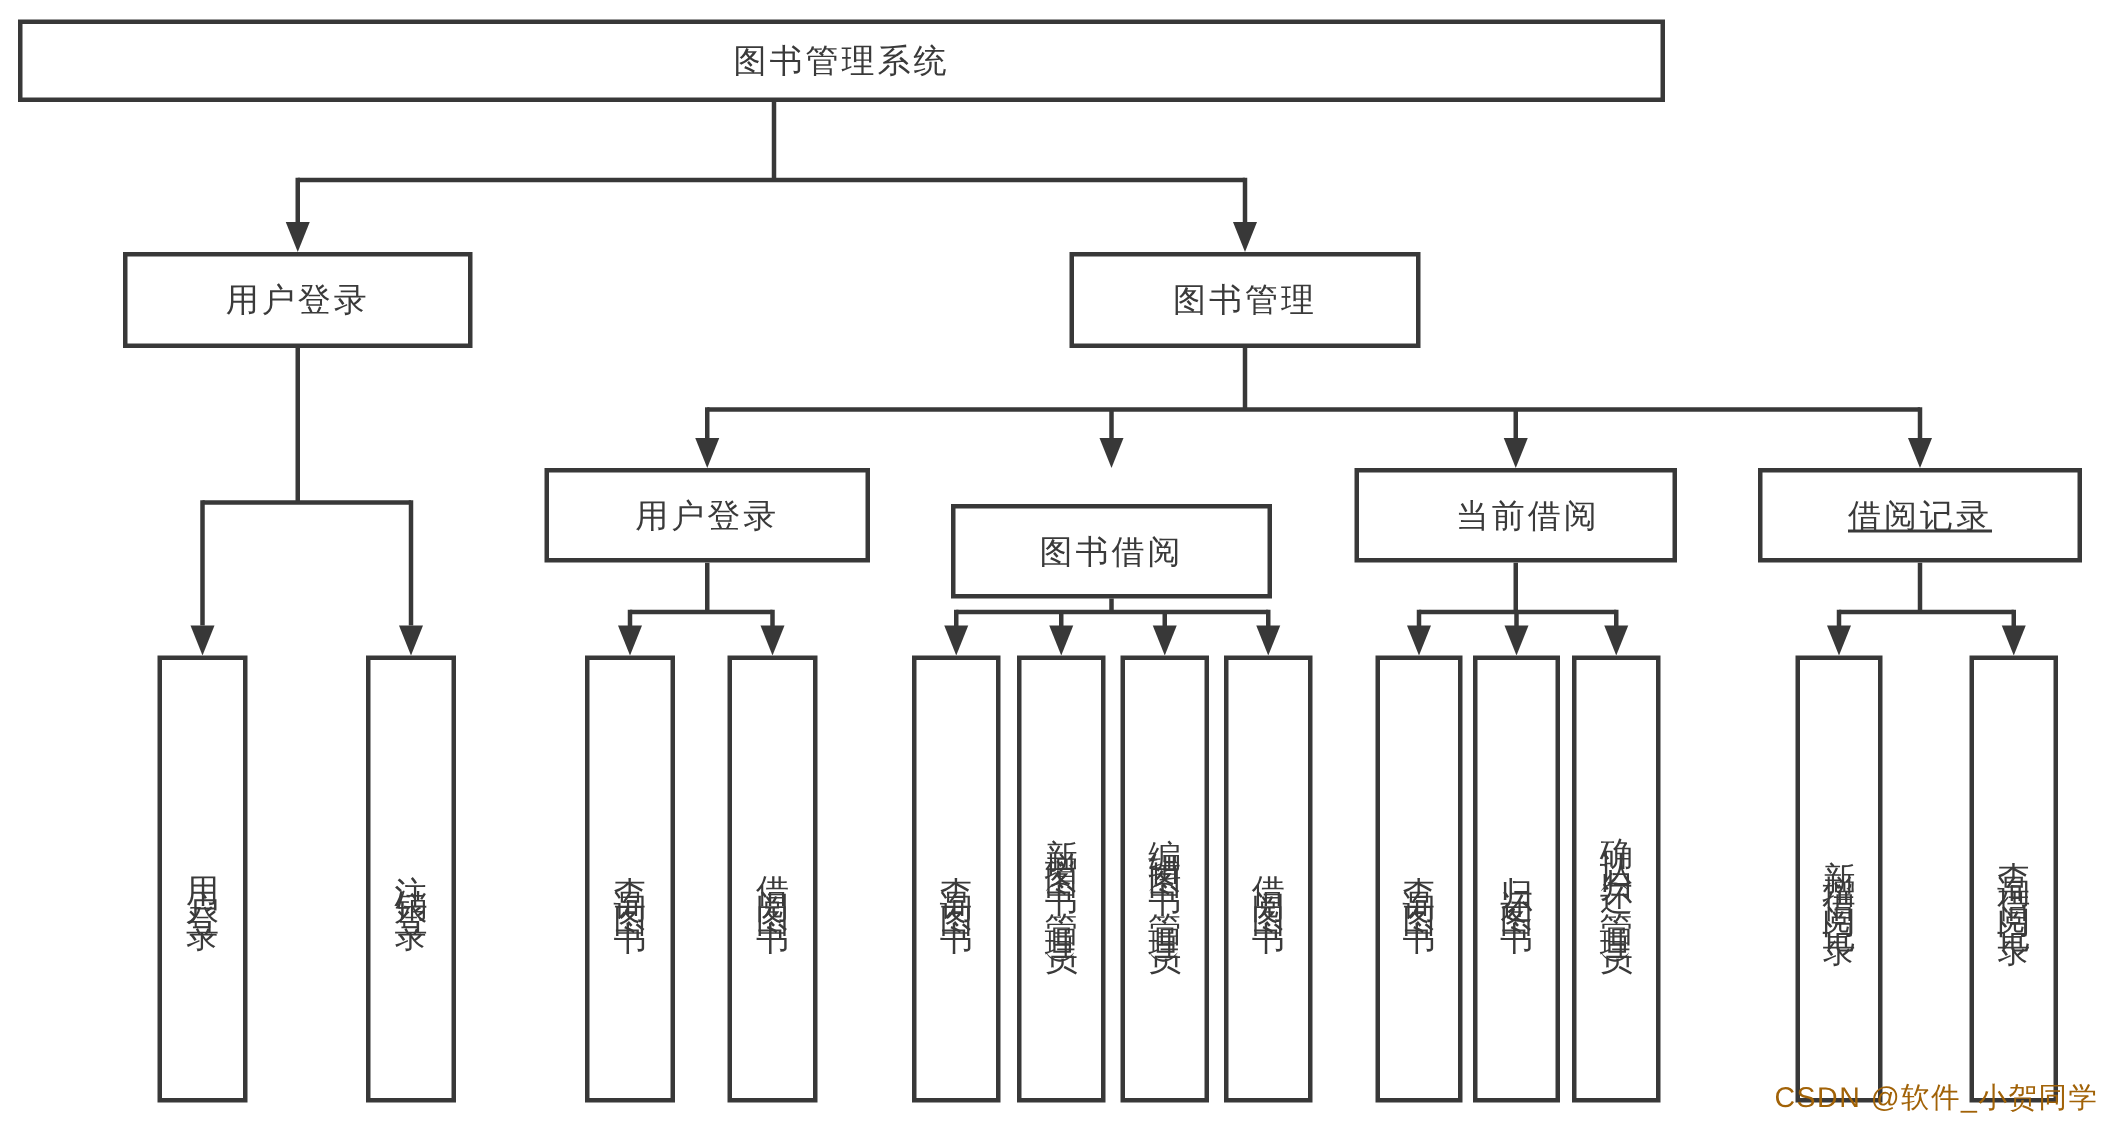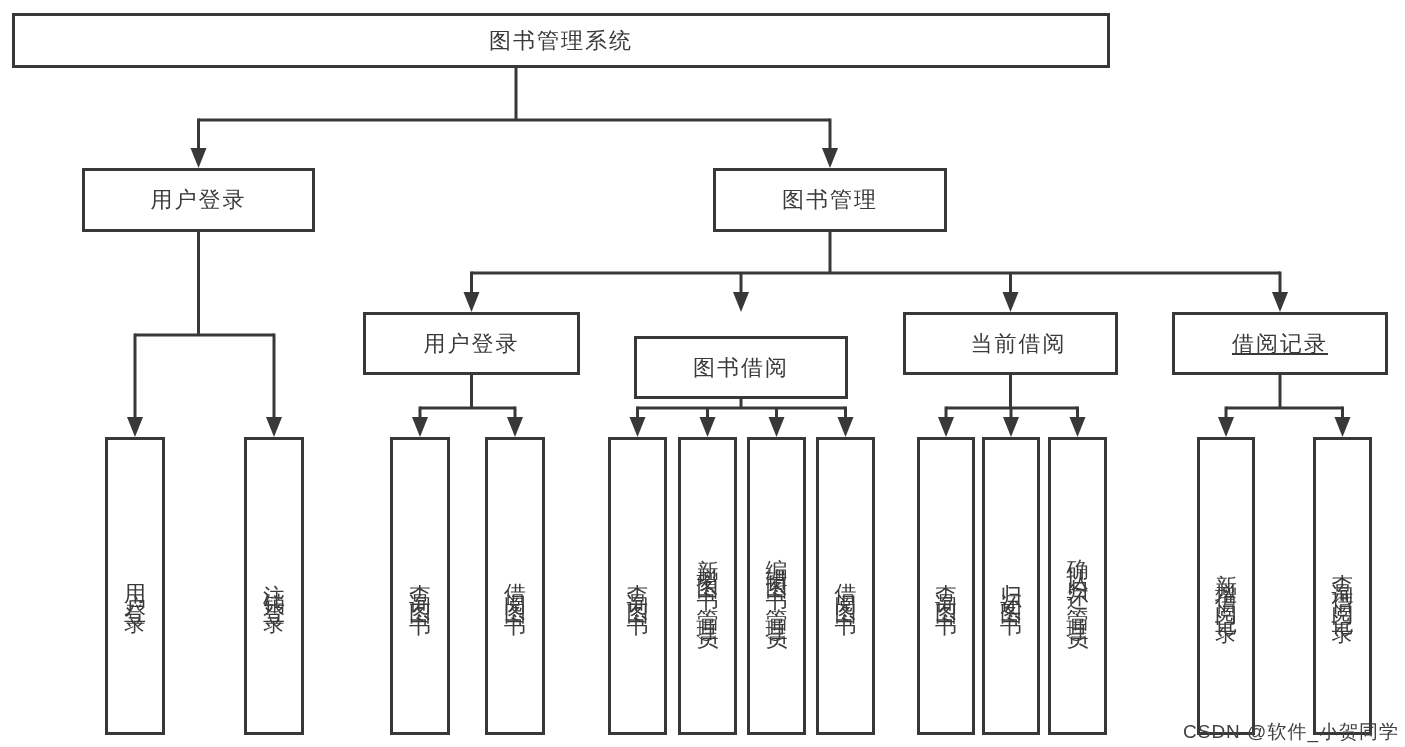--- a/index.html
+++ b/index.html
@@ -41,21 +41,21 @@
     line-height: 52px;
     text-align: center;
     justify-content: center;
   }
   .watermark {
     position: absolute;
     left: 1183px;
     top: 719px;
     font-size: 19px;
     letter-spacing: 1px;
-    color: #404040;
+    color: #a16207;
     z-index: 3;
     white-space: nowrap;
   }
 </style>
 </head>
 <body>
 
 <div id="canvas">
 
   <svg id="wires" viewBox="0 0 1405 747" xmlns="http://www.w3.org/2000/svg">

